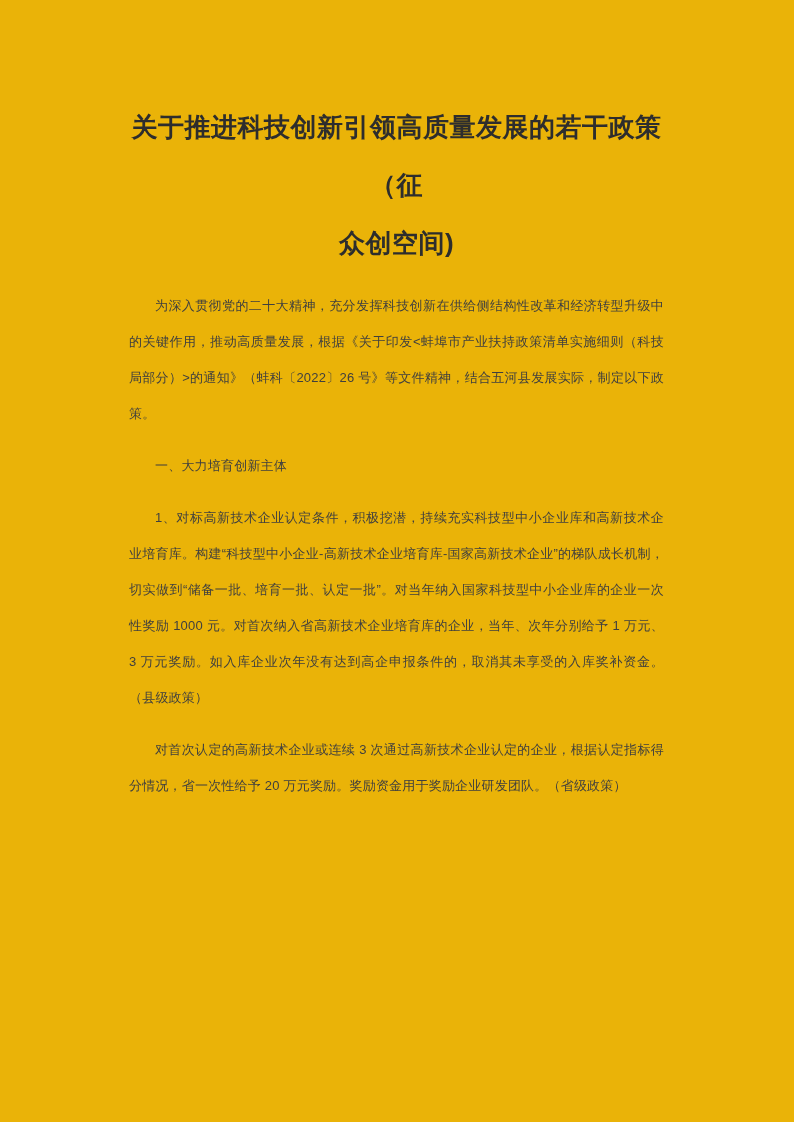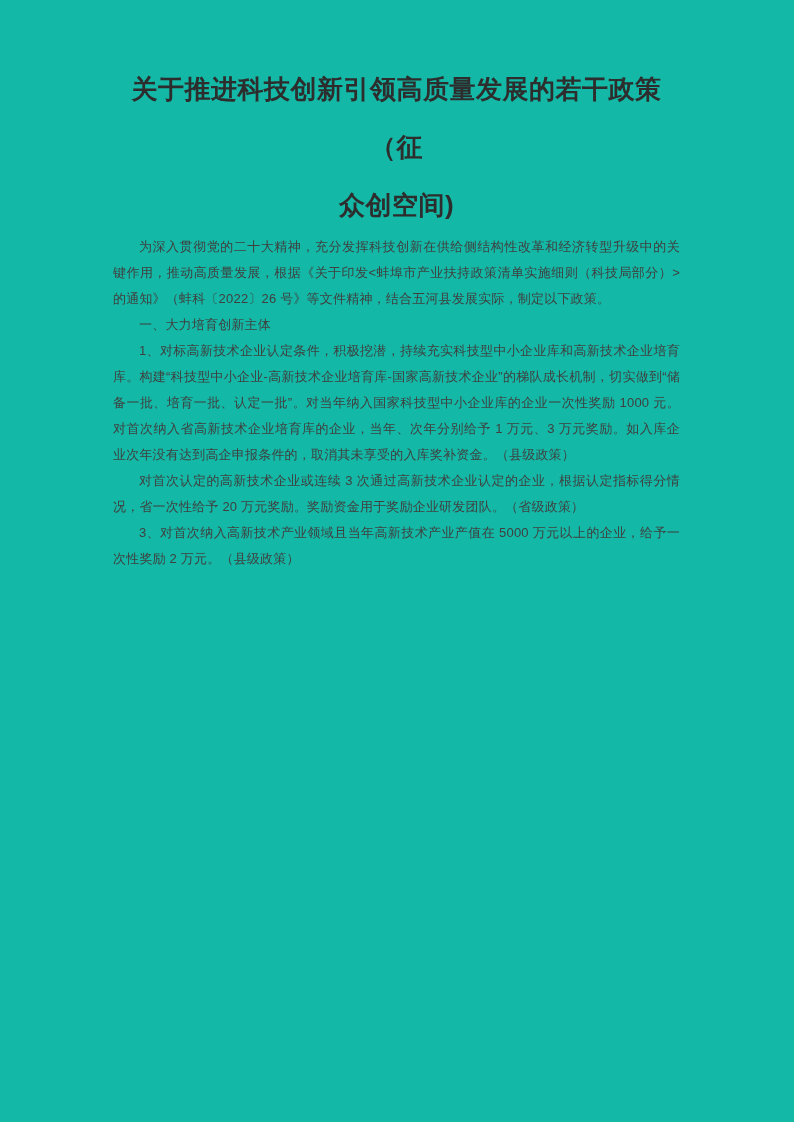--- a/index.html
+++ b/index.html
@@ -5,46 +5,46 @@
   html, body {
     margin: 0;
     padding: 0;
     background: #ffffff;
   }
   .page {
     position: relative;
     width: 794px;
     height: 1122px;
     margin: 0 auto;
-    background: #14b8a6;
+    background: #eab308;
     box-sizing: border-box;
-    padding: 60px 114px 0 113px;
+    padding: 98px 114px 0 113px;
     overflow: hidden;
     font-family: "Liberation Sans", "DejaVu Sans", sans-serif;
   }
   .title {
     margin: 0;
     padding: 0;
     font-size: 26px;
     font-weight: 700;
     line-height: 58px;
     color: #2d2d2d;
     text-align: center;
     letter-spacing: 0.5px;
   }
   .title-line {
     display: block;
   }
   .doc-body {
     margin-top: 0;
   }
   .para {
-    margin: 0;
+    margin: 16px;
     font-size: 13px;
-    line-height: 26px;
+    line-height: 36px;
     color: #3f3f3f;
     text-align: justify;
     text-indent: 2em;
     letter-spacing: 0.2px;
     word-break: break-all;
   }
 </style>
 </head>
 <body>
 
@@ -52,15 +52,14 @@
   <h1 class="title">
     <span class="title-line">关于推进科技创新引领高质量发展的若干政策（征</span>
     <span class="title-line">众创空间)</span>
   </h1>
 
   <div class="doc-body">
     <p class="para">为深入贯彻党的二十大精神，充分发挥科技创新在供给侧结构性改革和经济转型升级中的关键作用，推动高质量发展，根据《关于印发&lt;蚌埠市产业扶持政策清单实施细则（科技局部分）&gt;的通知》（蚌科〔2022〕26 号》等文件精神，结合五河县发展实际，制定以下政策。</p>
     <p class="para">一、大力培育创新主体</p>
     <p class="para">1、对标高新技术企业认定条件，积极挖潜，持续充实科技型中小企业库和高新技术企业培育库。构建“科技型中小企业-高新技术企业培育库-国家高新技术企业”的梯队成长机制，切实做到“储备一批、培育一批、认定一批”。对当年纳入国家科技型中小企业库的企业一次性奖励 1000 元。对首次纳入省高新技术企业培育库的企业，当年、次年分别给予 1 万元、3 万元奖励。如入库企业次年没有达到高企申报条件的，取消其未享受的入库奖补资金。（县级政策）</p>
     <p class="para">对首次认定的高新技术企业或连续 3 次通过高新技术企业认定的企业，根据认定指标得分情况，省一次性给予 20 万元奖励。奖励资金用于奖励企业研发团队。（省级政策）</p>
-    <p class="para">3、对首次纳入高新技术产业领域且当年高新技术产业产值在 5000 万元以上的企业，给予一次性奖励 2 万元。（县级政策）</p>
   </div>
 </div>
 
 </body></html>

